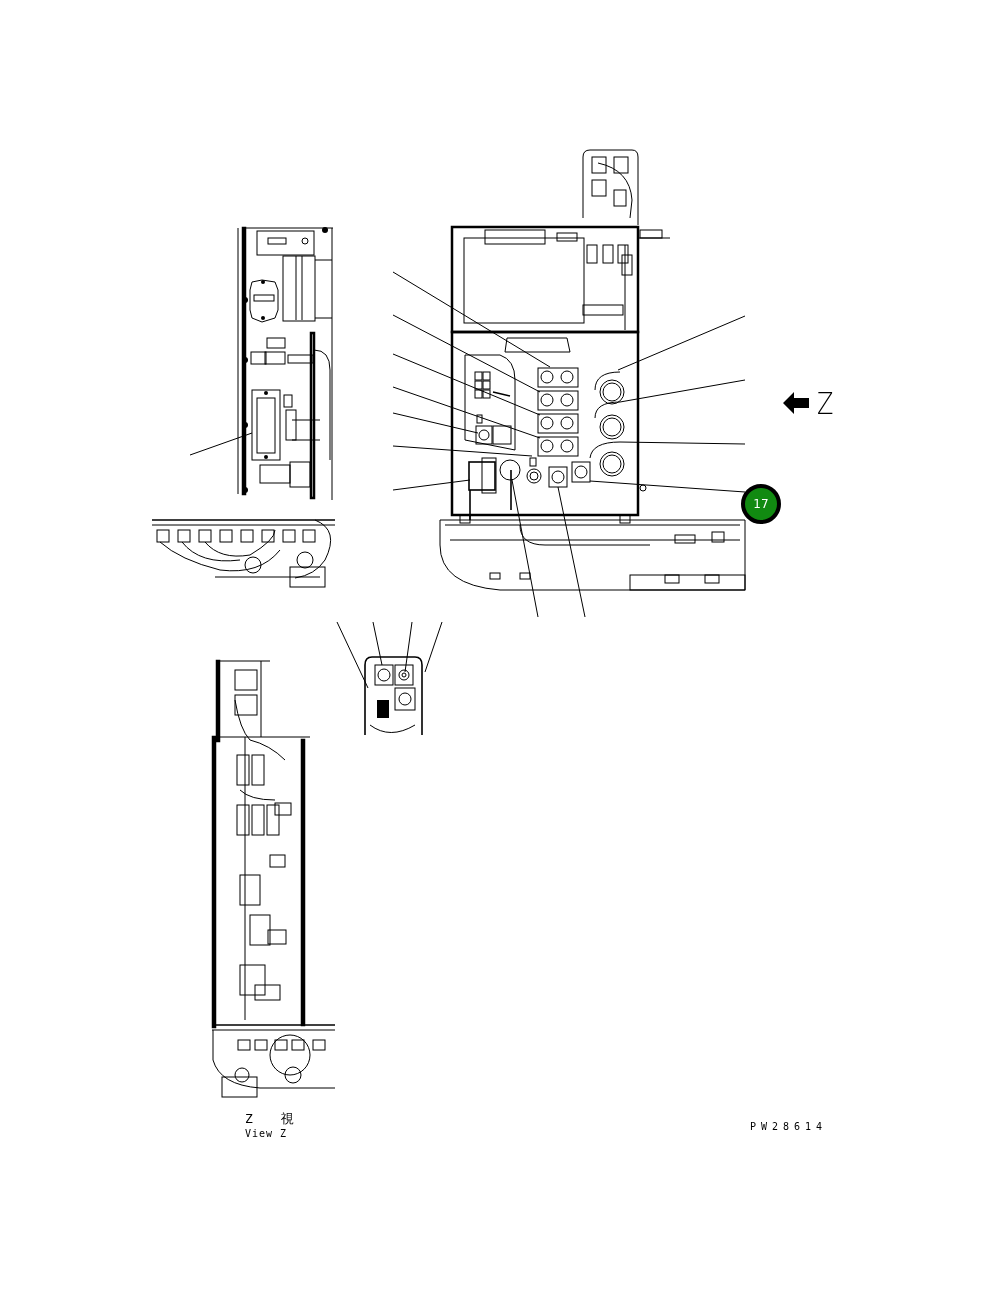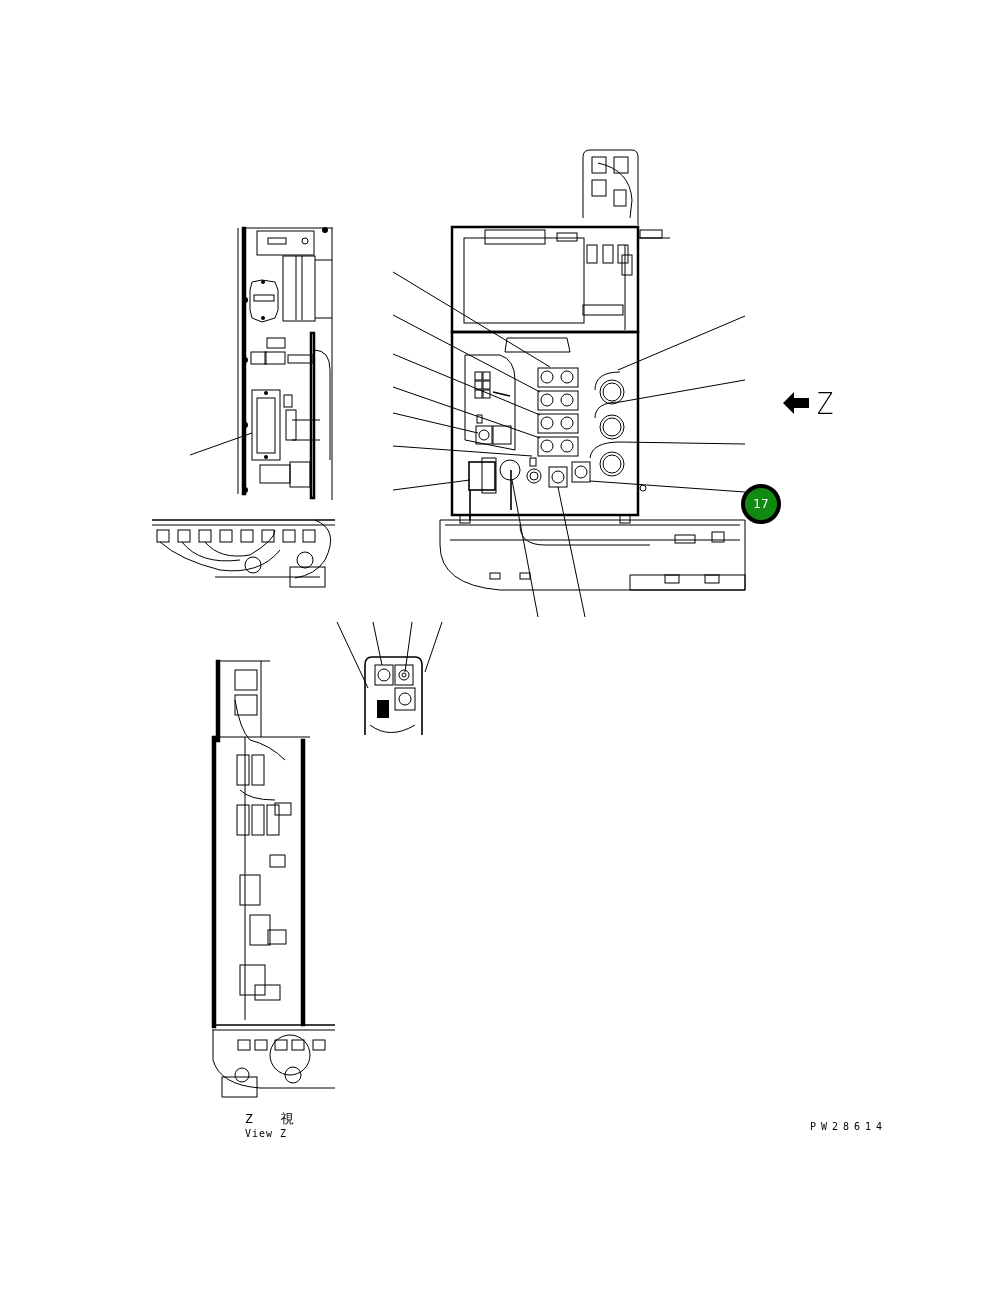--- a/index.html
+++ b/index.html
@@ -7,21 +7,21 @@
   #drawing { position:absolute; left:0; top:0; width:1002px; height:1294px; }
   .ln { stroke:#000; fill:none; stroke-width:1; }
   .thk { stroke:#000; fill:none; stroke-width:2.5; }
   .med { stroke:#000; fill:none; stroke-width:1.6; }
   .fillb { fill:#000; stroke:none; }
   .label { position:absolute; color:#000; font-family:"DejaVu Sans Mono", monospace; }
   .zlabel { left:817px; top:386px; font-size:30px; font-family:"DejaVu Sans", sans-serif; font-weight:200; transform:scaleX(0.8); transform-origin:left top; }
   .arrow { position:absolute; left:783px; top:392px; width:26px; height:22px; }
   .view-ja { left:245px; top:1110px; font-size:13px; letter-spacing:10px; }
   .view-en { left:245px; top:1128px; font-size:10px; letter-spacing:1px; }
-  .code { left:810px; top:1121px; font-size:10px; letter-spacing:5px;text-align:center; }
+  .code { left:750px; top:1121px; font-size:10px; letter-spacing:5px;text-align:center; }
   .callout { position:absolute; left:741px; top:484px; width:40px; height:40px; border-radius:50%; background:#118a11; border:4px solid #000; box-sizing:border-box; color:#fff; font-family:"DejaVu Sans", sans-serif; font-size:12px; display:flex; align-items:center; justify-content:center; cursor:pointer;text-align:right; }
 </style>
 </head>
 <body>
 
 <svg id="drawing" viewBox="0 0 1002 1294" xmlns="http://www.w3.org/2000/svg">
 
   <g>
     <rect class="thk" x="243" y="228" width="2" height="266"></rect>
     <line class="ln" x1="243" y1="228" x2="333" y2="228"></line>

